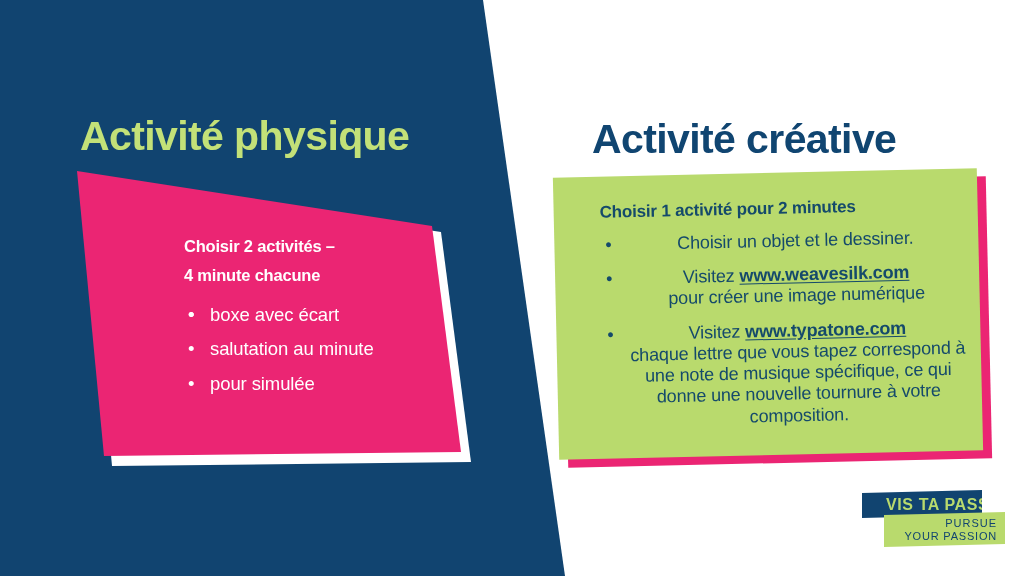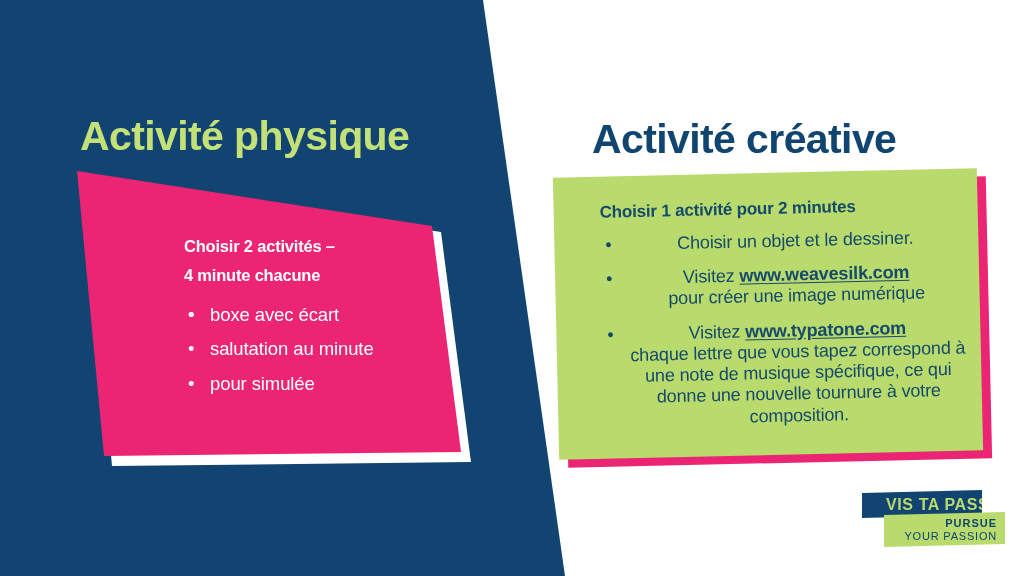--- a/index.html
+++ b/index.html
@@ -228,21 +228,21 @@
     width: 121px;
     height: 35px;
     background: #b9da6d;
     clip-path: polygon(0 3px, 121px 0, 121px 32px, 0 35px);
   }
   .logo-bar-green .l1 {
     position: absolute;
     right: 8px;
     top: 5px;
     font-size: 11px;
-    font-weight: bold;
+    font-weight: normal;
     letter-spacing: 1px;
     color: #114470;
     white-space: nowrap;
   }
   .logo-bar-green .l2 {
     position: absolute;
     right: 8px;
     top: 18px;
     font-size: 11px;
     font-weight: normal;

